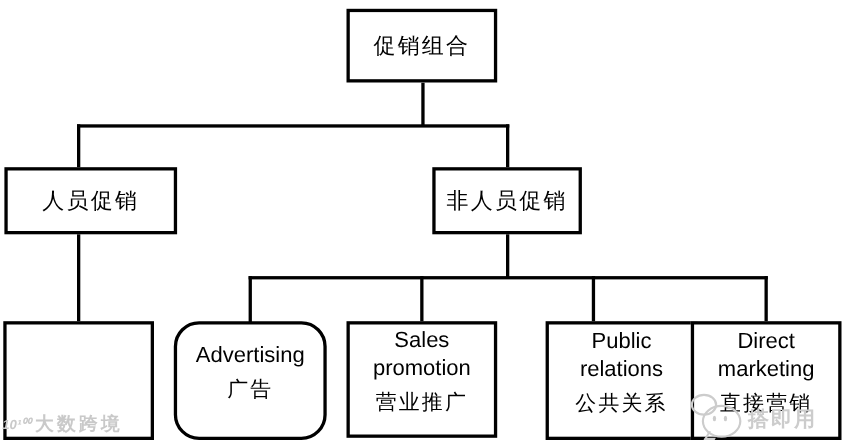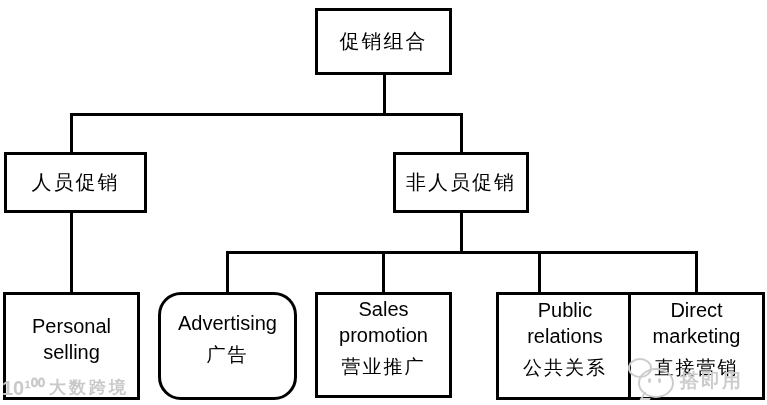--- a/index.html
+++ b/index.html
@@ -54,23 +54,24 @@
     top: 374px;
     color: #c9c9c9;
     font-size: 17px;
     font-weight: bold;
     letter-spacing: 3px;
     white-space: nowrap;
     display: flex;
     align-items: center;
   }
   .wm-left .wm-logo {
-    font-size: 20px;
+    font-size: 12px;
     letter-spacing: 0;
     margin-right: 4px;
+    font-style: italic;
   }
   
   .wm-right {
     position: absolute;
     left: 628px;
     top: 356px;
     width: 136px;
     height: 46px;
     color: #c9c9c9;
   }
@@ -131,29 +132,28 @@
   <div class="line" style="left:226px; top:251px; width:472px; height:3px;"></div>
   <div class="line" style="left:226px; top:251px; width:3px;   height:43px;"></div>
   <div class="line" style="left:382px; top:251px; width:3px;   height:43px;"></div>
   <div class="line" style="left:538px; top:251px; width:3px;   height:43px;"></div>
   <div class="line" style="left:695px; top:251px; width:3px;   height:43px;"></div>
 
   <div class="box" style="left:315px; top:8px; width:137px; height:67px;">
     <span class="label-zh">促销组合</span>
   </div>
 
-  <div class="box" style="left:4px; top:152px; width:143px; height:61px;">
+  <div class="box" style="left:4px; top:152px; width:157px; height:61px;">
     <span class="label-zh">人员促销</span>
   </div>
   <div class="box" style="left:393px; top:152px; width:136px; height:61px;">
     <span class="label-zh">非人员促销</span>
   </div>
 
   <div class="box leaf" style="left:3px; top:292px; width:137px; height:108px;">
-    <span class="label-en">Personal selling</span>
   </div>
   <div class="box leaf" style="left:158px; top:292px; width:139px; height:108px;border-radius:23px;">
     <span class="label-en">Advertising</span>
     <span class="label-zh">广告</span>
   </div>
   <div class="box leaf" style="left:315px; top:292px; width:137px; height:106px;">
     <span class="label-en">Sales promotion</span>
     <span class="label-zh">营业推广</span>
   </div>
   <div class="box leaf" style="left:496px; top:292px; width:138px; height:108px;">

